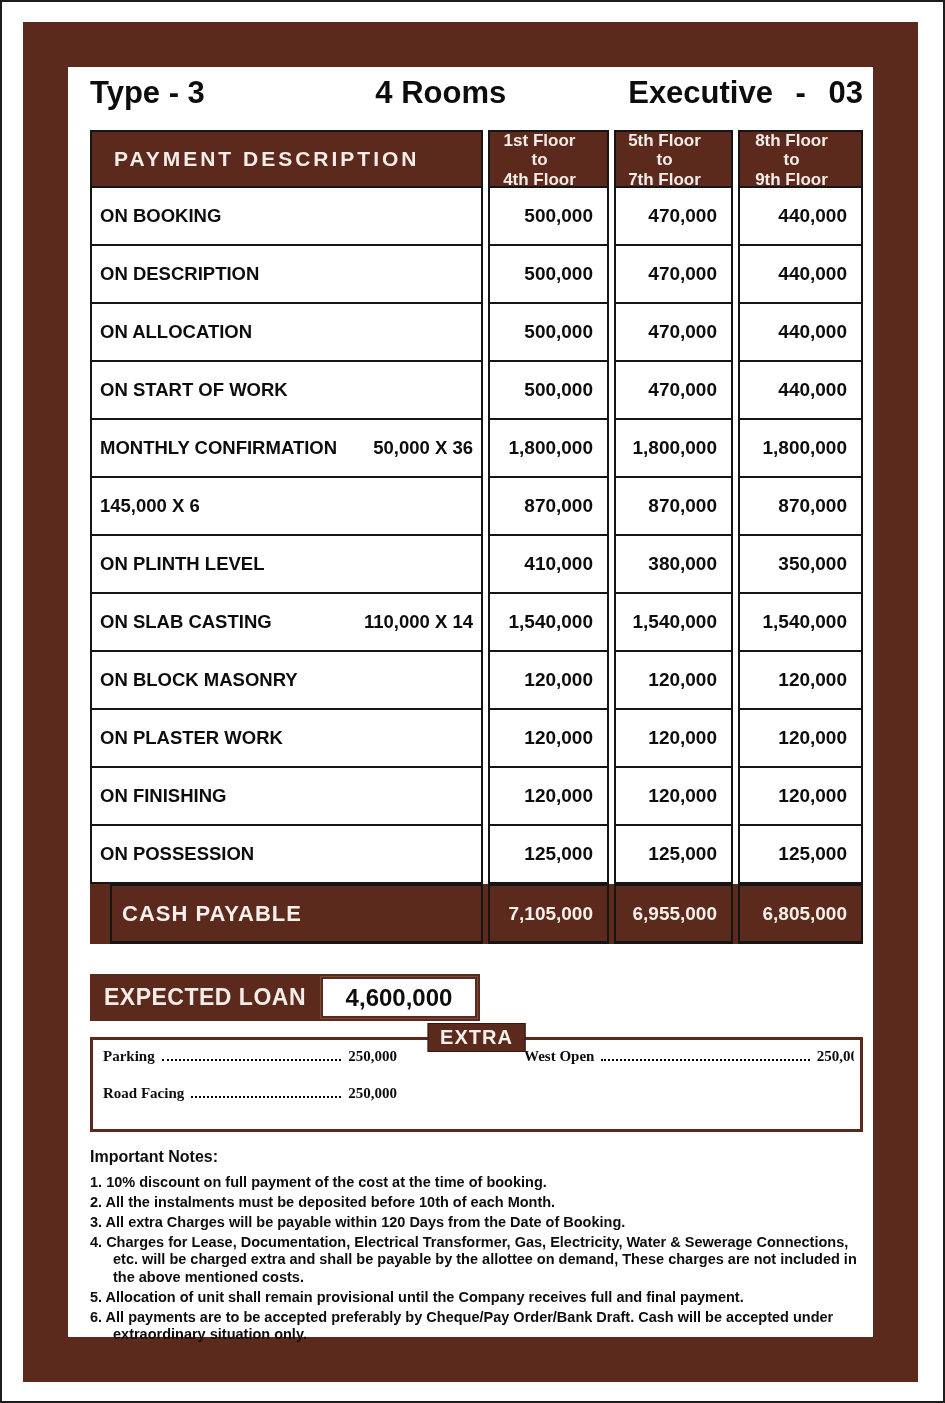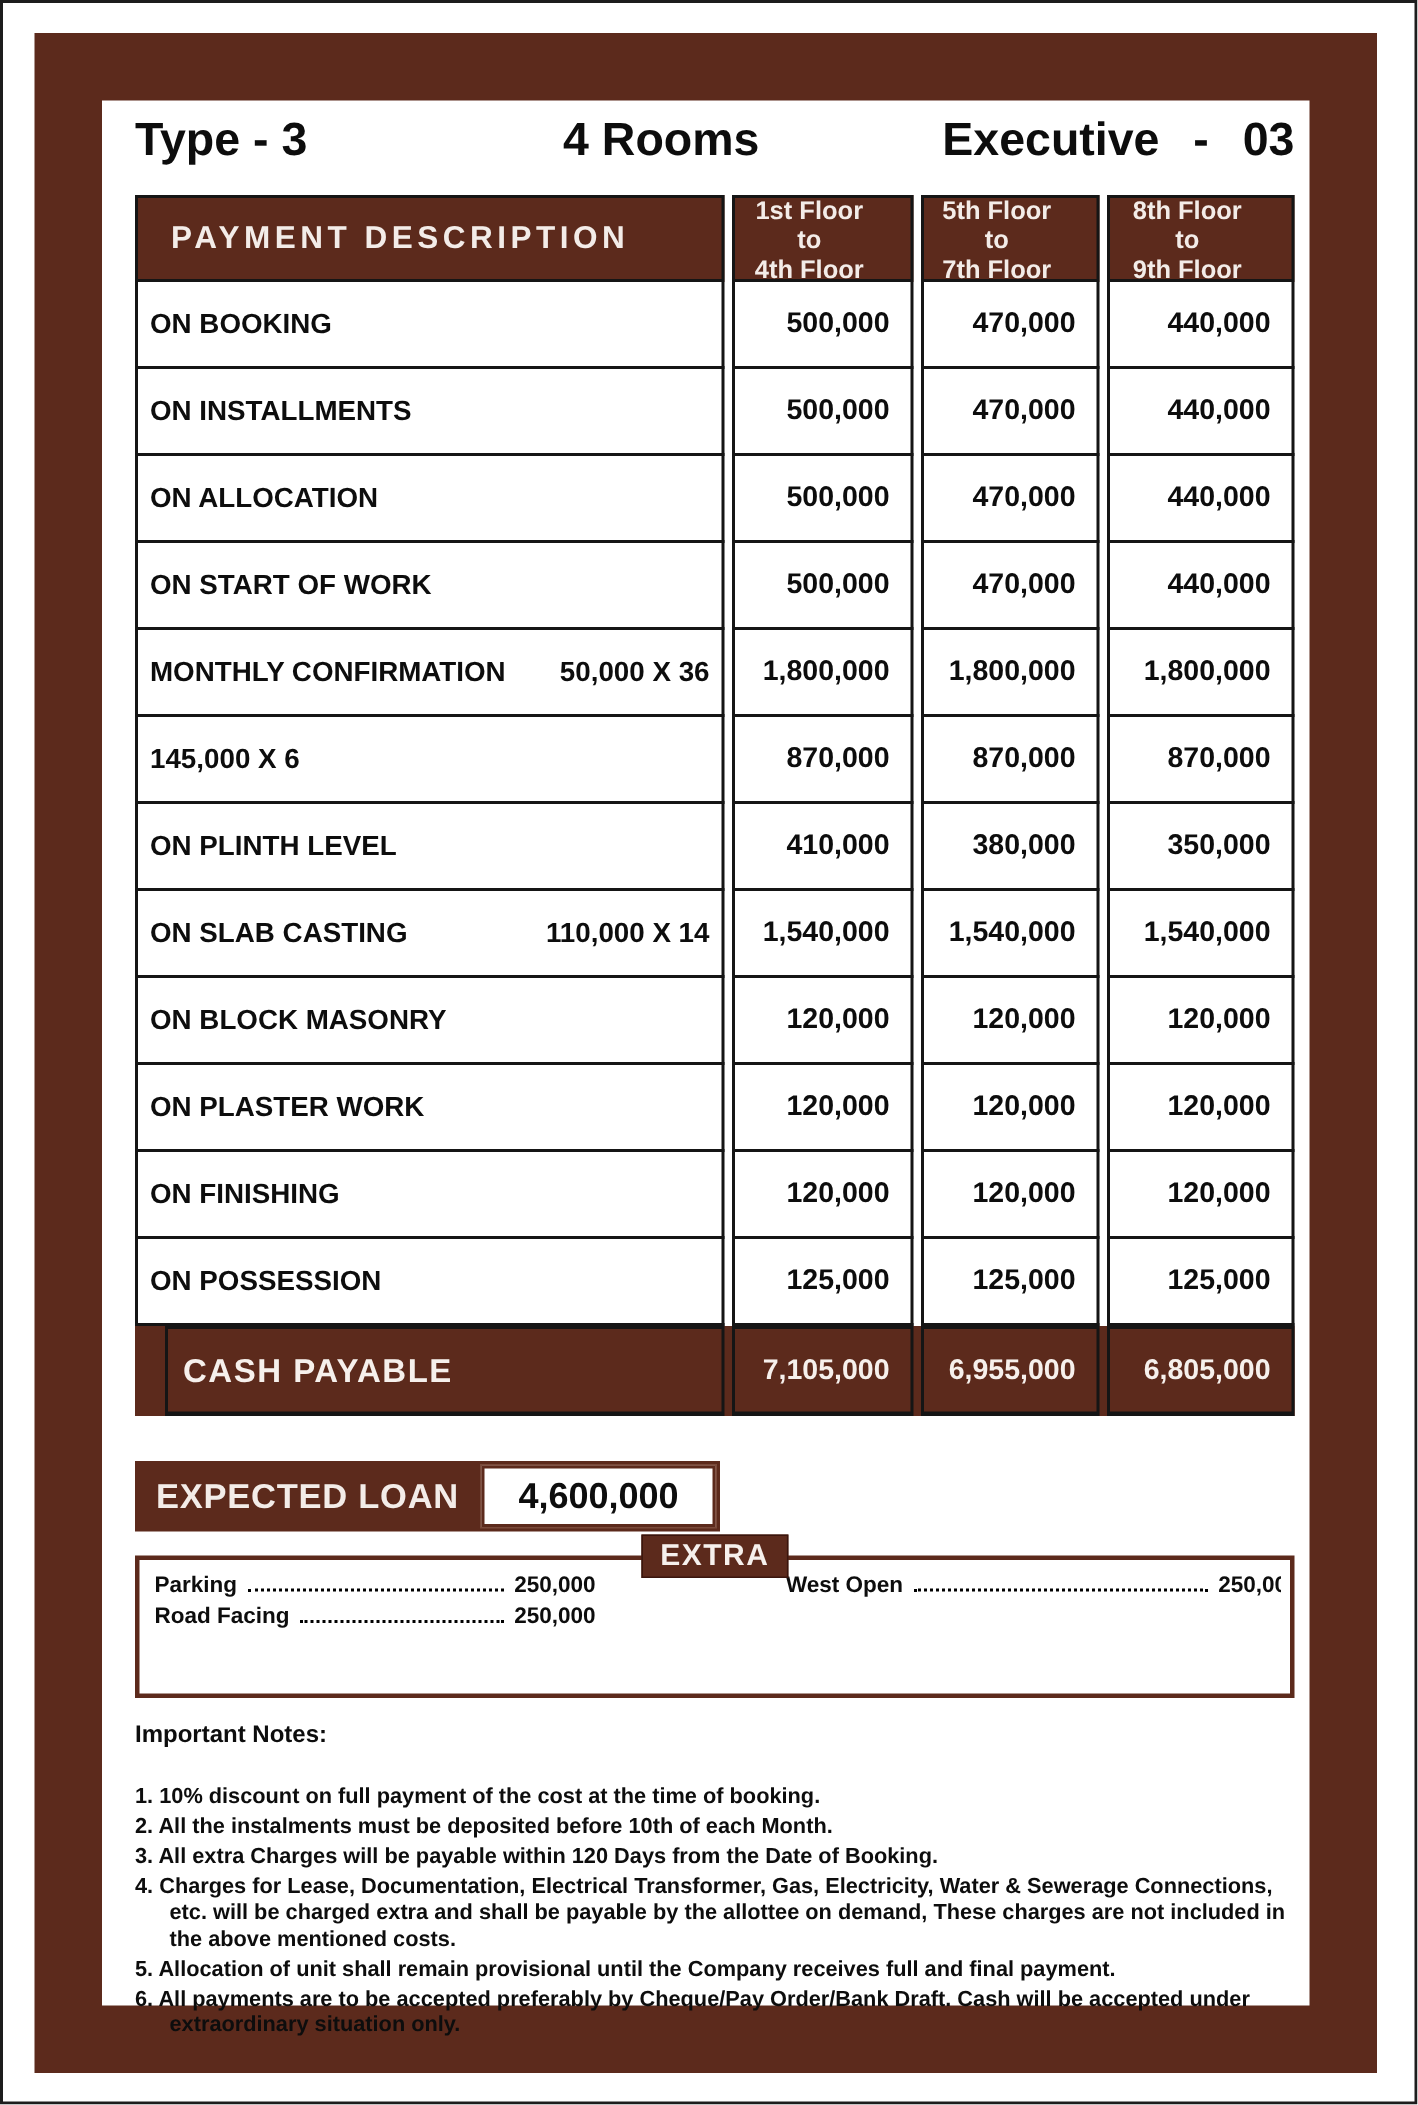--- a/index.html
+++ b/index.html
@@ -52,29 +52,29 @@
 
   
   .extra-box { position: relative; margin-top: 16px; border: 3px solid var(--brown); height: 95px; }
   .extra-badge {
     position: absolute; top: -17px; left: 50%; transform: translateX(-50%);
     background: var(--brown); color: #f6f0ec; font-size: 20px; letter-spacing: 1px;
     padding: 2px 12px; border: 1px solid #3a150d;
   }
   .extra-grid {
     display: grid; grid-template-columns: 294px 330px; justify-content: space-between;
-    row-gap: 4px; padding: 8px 6px 10px 10px; height: 100%; align-content: start;
+    row-gap: 20px; padding: 8px 6px 10px 10px; height: 100%; align-content: start; font-family: Liberation Serif, serif;
   }
   .extra-item { display: flex; align-items: flex-end; font-size: 15px; color: #0d0d0d; overflow: hidden; }
   .extra-item .leader { flex: 1; border-bottom: 2px dotted #000; margin: 0 7px 4px 7px; min-width: 30px; }
   .extra-item.cut .ex-value { margin-right: -4px; }
 
   
   .notes { margin-top: 16px; color: #0d0d0d; }
-  .notes-heading { font-size: 16px; margin-bottom: 24px; }
+  .notes-heading { font-size: 16px; margin-bottom: 8px; }
   .note { font-size: 14.5px; line-height: 1.18; padding-left: 23px; text-indent: -23px; margin-bottom: 3px; }
   .note .num { display: inline; }
 </style>
 </head>
 <body>
 
 <div class="page">
   <div class="frame"></div>
   <div class="content">
 
@@ -101,21 +101,21 @@
           <div class="t-row">
             <div class="cell desc">
               <span>ON BOOKING</span>
             </div>
             <div class="cell val">500,000</div>
             <div class="cell val">470,000</div>
             <div class="cell val">440,000</div>
           </div>
           <div class="t-row">
             <div class="cell desc">
-              <span>ON INSTALLMENTS</span>
+              <span>ON DESCRIPTION</span>
             </div>
             <div class="cell val">500,000</div>
             <div class="cell val">470,000</div>
             <div class="cell val">440,000</div>
           </div>
           <div class="t-row">
             <div class="cell desc">
               <span>ON ALLOCATION</span>
             </div>
             <div class="cell val">500,000</div>

